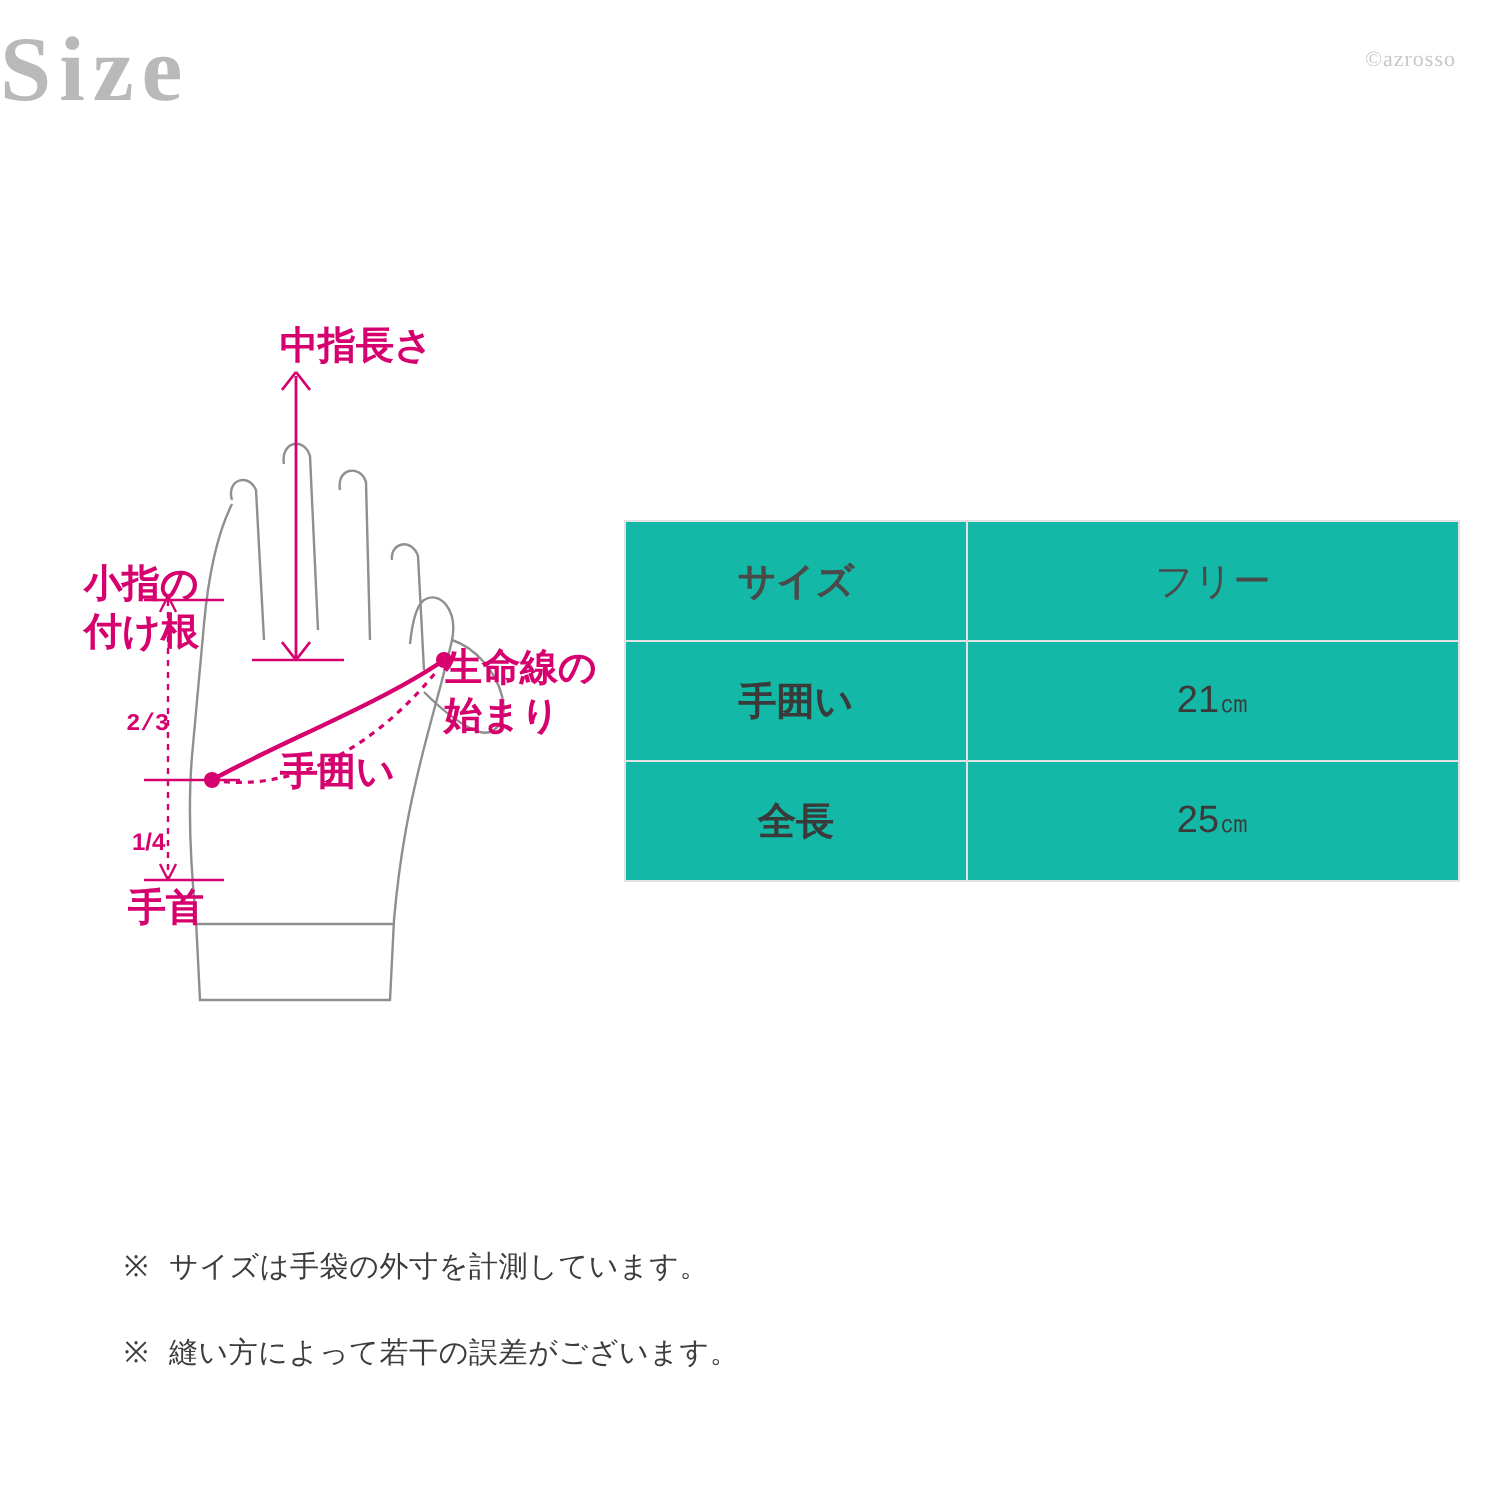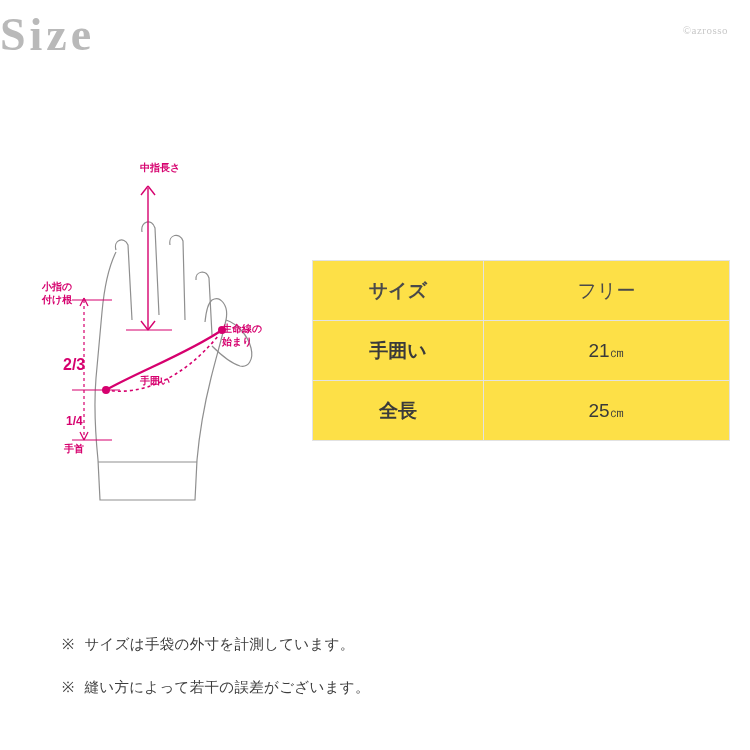--- a/index.html
+++ b/index.html
@@ -46,41 +46,41 @@
   .illus {
     position: absolute;
     left: 20px;
     top: 140px;
     width: 300px;
     height: 400px;
   }
   .illus svg { display: block; }
   .lbl {
     position: absolute;
-    font-size: 10px;
+    font-size: 19px;
     font-weight: bold;
     color: #d6006e;
     line-height: 1.25;
     white-space: nowrap;
   }
   .lbl-mid { left: 120px; top: 22px; }
   .lbl-pinky { left: 22px; top: 141px; }
   .lbl-life { left: 202px; top: 183px; }
   .lbl-around { left: 120px; top: 235px; }
   .lbl-wrist { left: 44px; top: 303px; }
-  .lbl-23 { left: 43px; top: 215px; font-size: 16px; }
+  .lbl-23 { left: 43px; top: 215px; font-size: 12px; font-family: Liberation Mono, monospace; }
   .lbl-13 { left: 46px; top: 274px; font-size: 12px; }
   
   .size-table {
     position: absolute;
     left: 312px;
     top: 260px;
     width: 418px;
     border-collapse: collapse;
-    background: #fde047;
+    background: #14b8a6;
     table-layout: fixed;
   }
   .size-table td {
     border: 1px solid #e2e2e2;
     height: 57px;
     text-align: center;
     font-size: 19px;
     color: #3a3a3a;
     font-family: "Liberation Sans", sans-serif;
   }
@@ -94,21 +94,20 @@
   .size-table tr:first-child td {
     color: #4a4a4a;
   }
   .unit { font-size: 15px; }
   
   .notes {
     position: absolute;
     left: 62px;
     top: 622px;
     width: 640px;
-    margin-top: 11px;
   }
   .note {
     font-size: 14.5px;
     color: #3c3c3c;
     margin-bottom: 22px;
     letter-spacing: 0.3px;
   }
   .note .mark { margin-right: 10px; }
 </style>
 </head>

